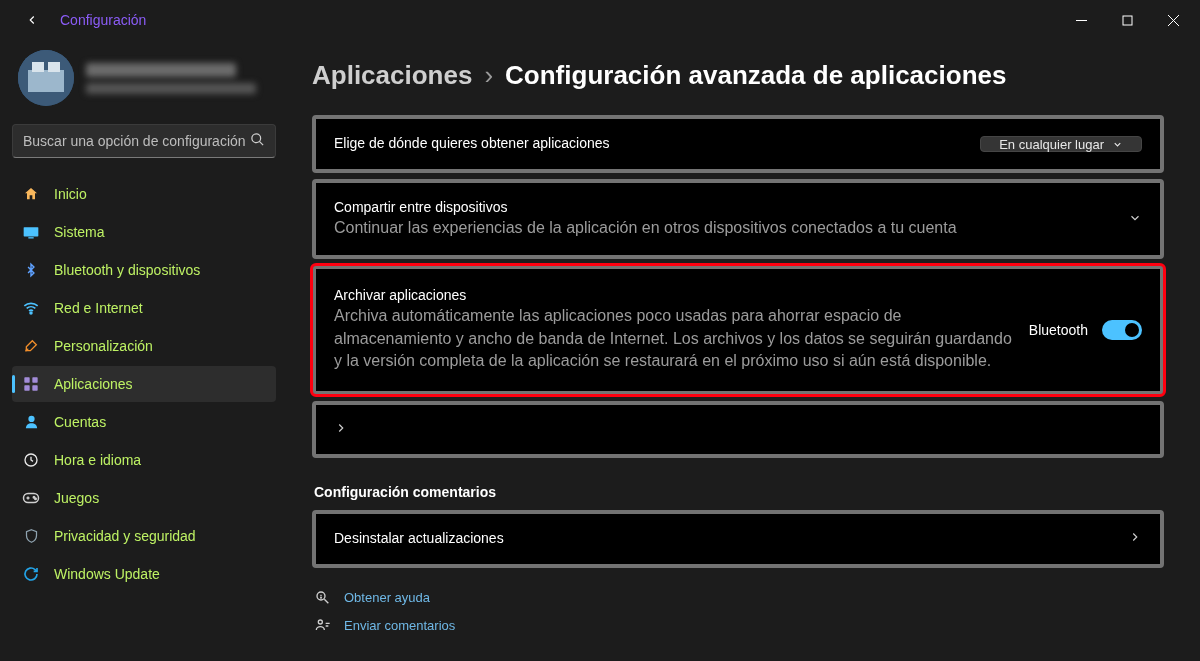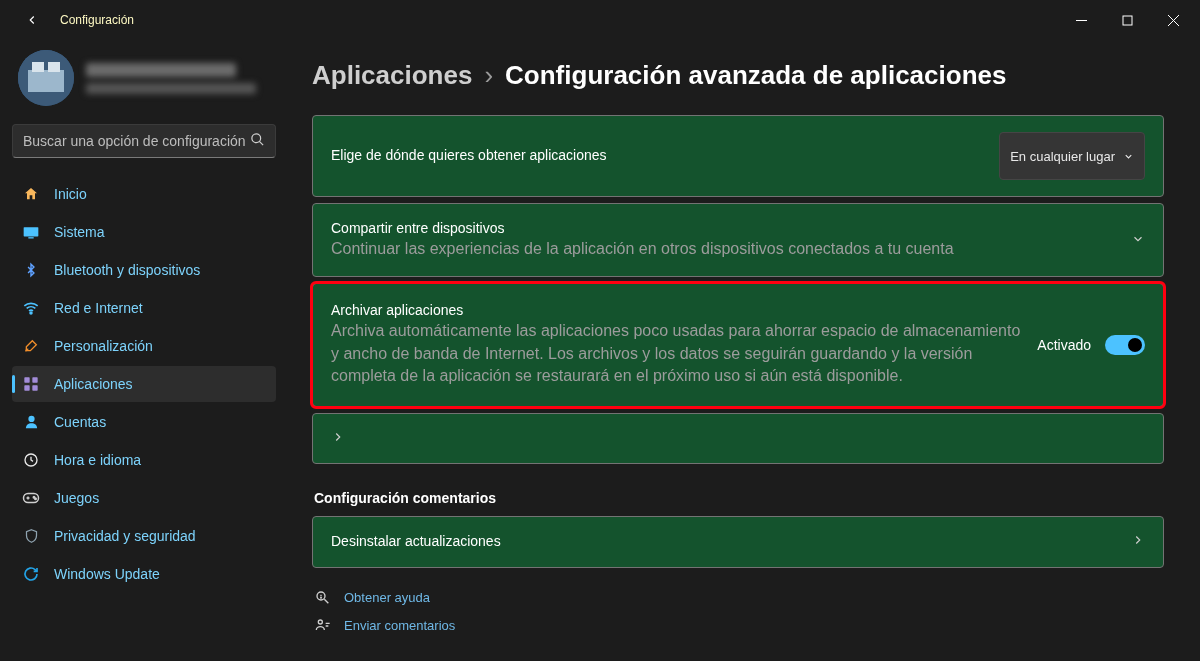--- a/index.html
+++ b/index.html
@@ -19,22 +19,22 @@
     align-items: center;
     padding: 0 4px 0 16px;
   }
   .titlebar .back {
     width: 32px; height:32px;
     display:flex;align-items:center;justify-content:center;
     color:#fff;
   }
   .titlebar .title {
     margin-left: 12px;
-    font-size: 12px;
-    color:#fef9c3;
+    font-size: 14px;
+    color:#8b5cf6;
   }
   .titlebar .spacer { flex:1; }
   .win-btn {
     width: 46px; height: 32px;
     display:flex;align-items:center;justify-content:center;
     color:#fff;
   }
   .win-btn svg { stroke:#fff; }
   
   .content { display:flex; height: calc(100% - 40px); }
@@ -77,59 +77,59 @@
     flex:1;background:transparent;border:none;color:#fff;font-size:14px;outline:none;
   }
   .search-box input::placeholder{color:#bdbdbd;}
   .search-box .icon{color:#cfcfcf;}
   .nav { display:flex;flex-direction:column;gap:2px; }
   .nav-item{
     display:flex;align-items:center;gap:14px;
     height:36px;
     padding:0 10px;
     border-radius:4px;
-    color:#7dd3fc;
+    color:#bef264;
     cursor:default;
     position:relative;
   }
   .nav-item .icon{width:18px;display:flex;align-items:center;justify-content:center;}
   .nav-item.active{ background:#2d2d2d; }
   .nav-item.active::before{
     content:"";position:absolute;left:0;top:9px;bottom:9px;width:3px;
     background:#4cc2ff;border-radius:3px;
   }
   
   .breadcrumb{
     display:flex;align-items:center;gap:12px;
     font-size:26px;font-weight:600;
     padding: 20px 0 24px 0;
   }
   .breadcrumb .root{color:#cfcfcf;font-weight:600;}
   .breadcrumb .sep{color:#9a9a9a;font-weight:400;}
   .card{
-    background:#14532d;
-    border:1px solid #737373;
+    background:#000000;
+    border:4px solid #737373;
     border-radius:4px;
     padding:16px 18px;
     display:flex;align-items:center;gap:16px;
     margin-bottom:6px;
   }
   .card.highlight{
     outline:3px solid #ff0010;
     outline-offset:-1px;
     padding-top:18px;padding-bottom:18px;
   }
   .card .text{flex:1;}
   .card .title{font-size:14px;color:#fff;margin-bottom:2px;}
   .card .desc{font-size:16px;color:#9c9c9c;line-height:1.4;}
   .card .tail{display:flex;align-items:center;gap:14px;}
   .chev{color:#cfcfcf;}
   .dropdown{
     background:#353535;border:1px solid #454545;border-radius:4px;
-    height:48px;padding:0 10px;display:flex;align-items:center;gap:8px;
+    height:16px;padding:0 18px;display:flex;align-items:center;gap:8px;
     font-size:13px;color:#e8e8e8;
   }
   .toggle{
     width:40px;height:20px;border-radius:10px;
     background:#4cc2ff;position:relative;
   }
   .toggle::after{
     content:"";position:absolute;right:3px;top:3px;width:14px;height:14px;
     border-radius:50%;background:#000;
   }
@@ -355,21 +355,21 @@
             </svg></span>
       </div>
     </div>
 
     <div class="card highlight">
       <div class="text">
         <div class="title">Archivar aplicaciones</div>
         <div class="desc">Archiva automáticamente las aplicaciones poco usadas para ahorrar espacio de almacenamiento y ancho de banda de Internet. Los archivos y los datos se seguirán guardando y la versión completa de la aplicación se restaurará en el próximo uso si aún está disponible.</div>
       </div>
       <div class="tail">
-        <span>Activado</span>
+        <span>Bluetooth</span>
         <div class="toggle"></div>
       </div>
     </div>
 
     <div class="card">
       <div class="tail">
         <span class="chev"><svg width="14" height="14" viewBox="0 0 24 24" fill="none" stroke="currentColor" stroke-width="2">
               <path d="M9 6l6 6-6 6"></path>
             </svg></span>
       </div>

